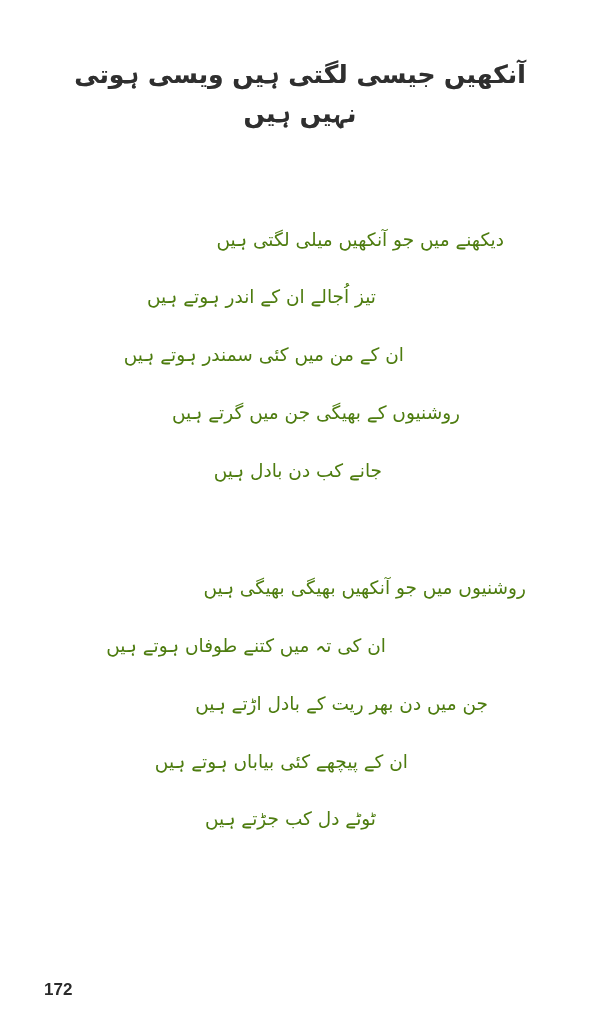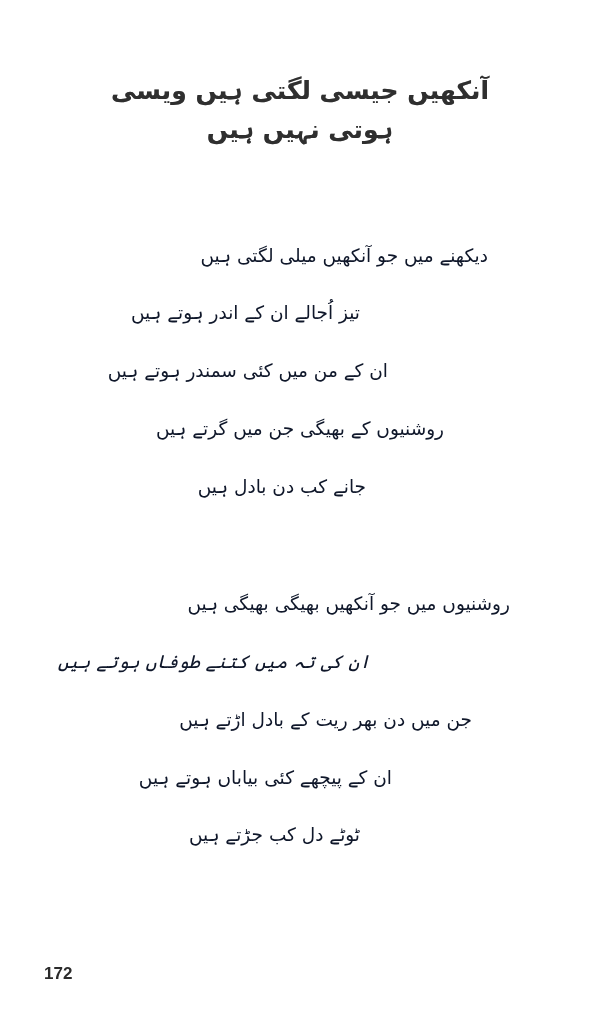--- a/index.html
+++ b/index.html
@@ -13,21 +13,21 @@
     position: relative;
     font-family: "DejaVu Sans", "Liberation Sans", sans-serif;
     color: #3a3a3a;
     overflow: hidden;
   }
 
   .page {
     position: absolute;
     inset: 0;
     box-sizing: border-box;
-    padding: 16px;
+    padding: 0;
   }
 
   
   .poem-title {
     direction: rtl;
     text-align: center;
     font-family: "DejaVu Sans", "Liberation Sans", sans-serif;
     font-size: 25px;
     line-height: 1.55;
     font-weight: 700;
@@ -47,50 +47,50 @@
 
   .stanza {
     margin-bottom: 56px;
   }
 
   .verse {
     direction: rtl;
     text-align: right;
     font-size: 18.5px;
     line-height: 1.5;
-    color: #0f172a;
+    color: #4d7c0f;
     font-weight: 400;
     margin: 0 0 30px 0;
     white-space: nowrap;
   }
   .verse:last-child {
     margin-bottom: 0;
   }
 
   
   .verse.v-indent-0  { padding-right: 44px; }
   .verse.v-indent-1  { padding-right: 172px; }
   .verse.v-indent-2  { padding-right: 144px; }
   .verse.v-indent-3  { padding-right: 88px; }
   .verse.v-indent-4  { padding-right: 166px; }
   .verse.v-indent-5  { padding-right: 22px; }
-  .verse.v-indent-6  { padding-right: 162px; font-style: italic; }
+  .verse.v-indent-6  { padding-right: 162px; }
   .verse.v-indent-7  { padding-right: 140px; }
   .verse.v-indent-8  { padding-right: 60px; }
   .verse.v-indent-9  { padding-right: 172px; }
 
   .stanza-gap {
     height: 34px;
   }
 
   
   .page-number {
     position: absolute;
     left: 44px;
-    bottom: 50px;
+    bottom: 34px;
     direction: ltr;
     font-size: 17px;
     font-weight: 700;
     color: #2b2b2b;
     font-family: "Liberation Sans", sans-serif;
   }
 </style>
 </head>
 <body>
 

